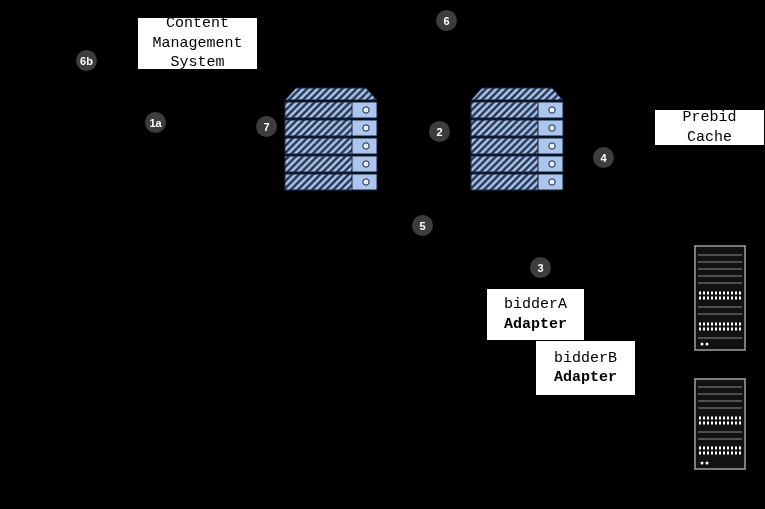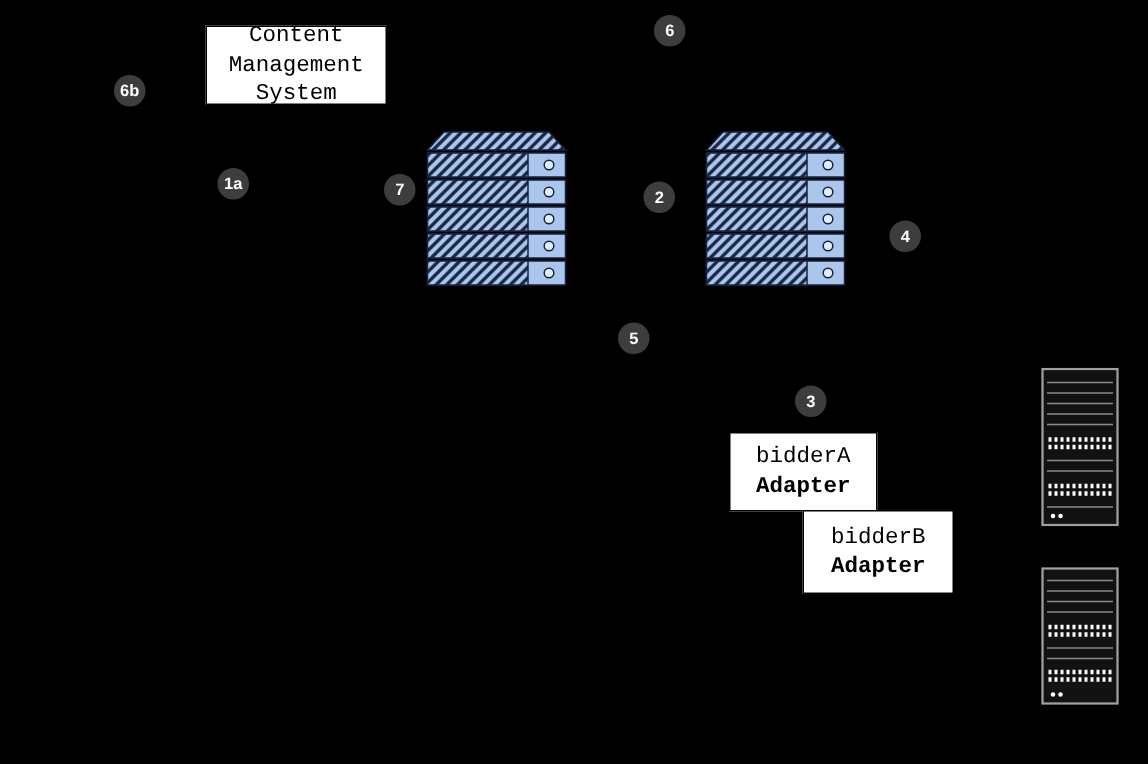--- a/index.html
+++ b/index.html
@@ -132,20 +132,23 @@
         <circle class="srv-dot" cx="82" cy="77" r="3.2"></circle>
       </g>
       <g>
         <rect class="srv-bar" x="1" y="87" width="92" height="16"></rect>
         <rect class="srv-hatch" x="1" y="87" width="67" height="16"></rect>
         <circle class="srv-dot" cx="82" cy="95" r="3.2"></circle>
       </g>
     </svg>
   </div>
 
+  <div class="box" style="left:654px; top:109px; width:111px; height:37px;">
+    <span>Prebid Cache</span>
+  </div>
 
   <div class="box" style="left:486px; top:288px; width:99px; height:53px; z-index:1;">
     <span>bidderA</span>
     <span class="bold">Adapter</span>
   </div>
 
   <div class="box" style="left:535px; top:340px; width:101px; height:56px; z-index:2;">
     <span>bidderB</span>
     <span class="bold">Adapter</span>
   </div>

